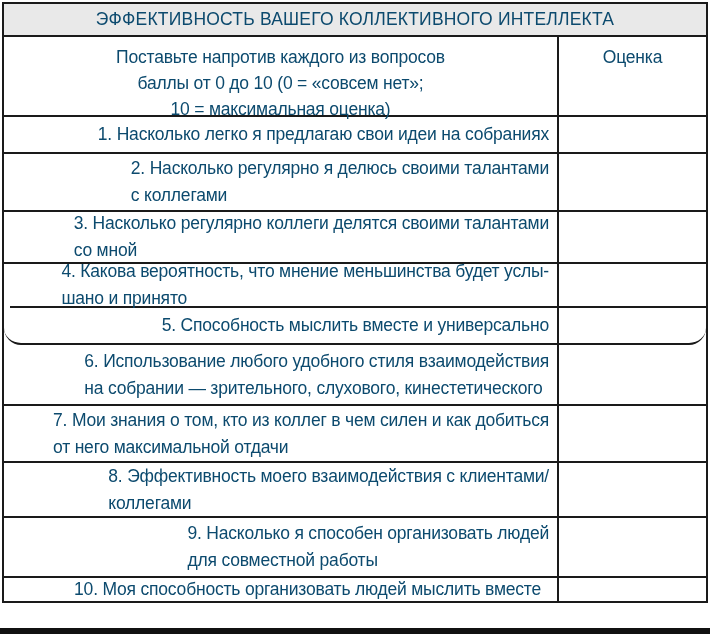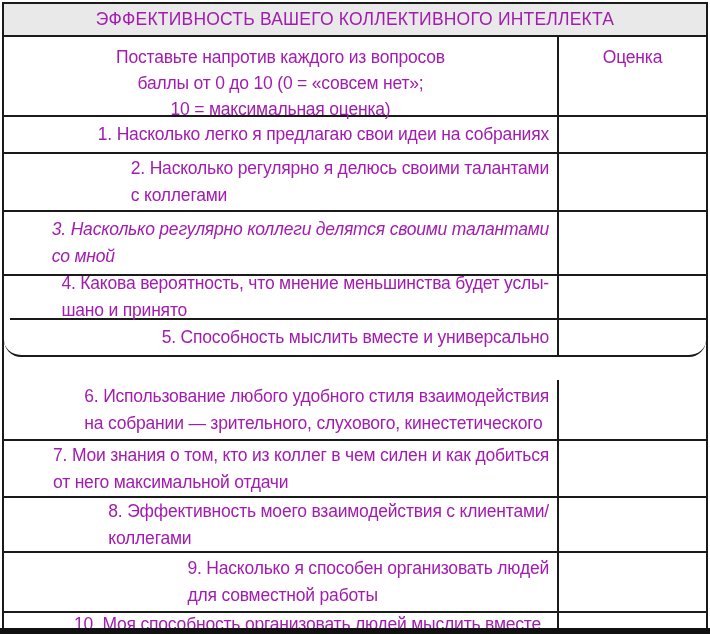--- a/index.html
+++ b/index.html
@@ -2,21 +2,21 @@
 <html><head>
 <meta charset="utf-8">
 <style>
   html, body { margin: 0; padding: 0; }
   .page {
     position: relative;
     width: 710px;
     height: 634px;
     background: #ffffff;
     font-family: "Liberation Sans", sans-serif;
-    color: #a21caf;
+    color: #0c4a6e;
     overflow: hidden;
   }
   .q-table {
     position: absolute;
     left: 2px;
     top: 2px;
     width: 706px;
     border: 2px solid #1a1a1a;
     box-sizing: border-box;
     background: #fff;
@@ -85,24 +85,24 @@
     letter-spacing: -0.2px;
   }
   .score-cell {
     width: 149px;
     border-left: 2px solid #1a1a1a;
     box-sizing: border-box;
   }
   
   .h-r1  { height: 37px; }
   .h-r2  { height: 58px; }
-  .h-r3  { height: 64px; font-style: italic; }
+  .h-r3  { height: 52px; }
   .h-r4  { height: 44px; margin-left: 6px; }
   .h-r5  { height: 37px; border-radius: 17px; }
-  .h-r6  { height: 61px; margin-top: 23px; }
+  .h-r6  { height: 61px; }
   .h-r7  { height: 57px; }
   .h-r8  { height: 55px; }
   .h-r9  { height: 60px; }
   .h-r10 { height: 23px; gap: 8px; }
   .bottom-strip {
     position: absolute;
     left: 0;
     bottom: 0;
     width: 710px;
     height: 6px;

